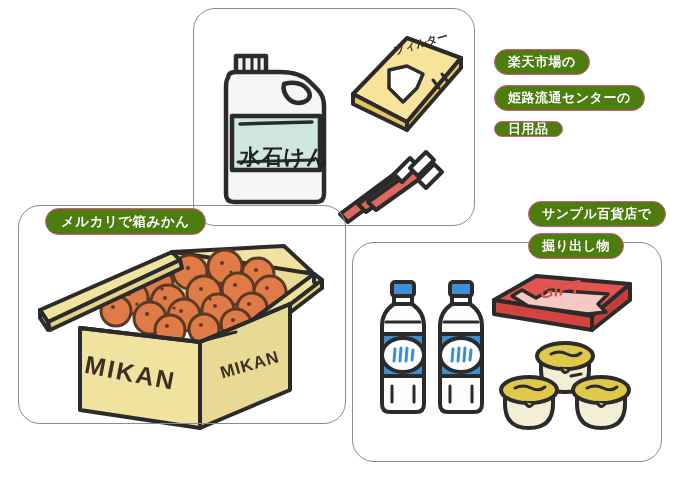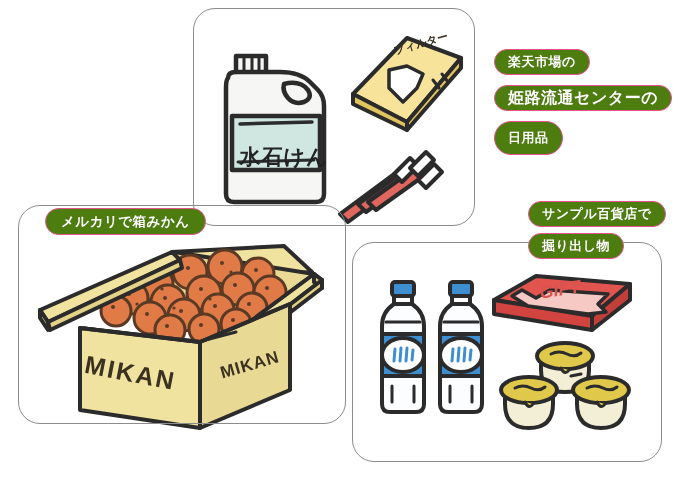--- a/index.html
+++ b/index.html
@@ -18,22 +18,22 @@
   #panel-right{left:352px;top:242px;width:310px;height:220px;}
 
   .badge{
     position:absolute;display:flex;align-items:center;justify-content:center;
     background:#4d7c0f;border:1.5px solid #e2538a;border-radius:999px;
     color:#ffffff;font-weight:bold;letter-spacing:.5px;
     white-space:nowrap;box-sizing:border-box;
     text-shadow:0 0 1px rgba(0,0,0,.12);
   }
   #badge-rakuten-1{left:494px;top:49px;height:26px;padding:0 13px;font-size:13px;}
-  #badge-rakuten-2{left:494px;top:85px;height:26px;padding:0 13px;font-size:16px;}
-  #badge-rakuten-3{left:494px;top:121px;height:34px;padding:0 13px;font-size:13px;}
+  #badge-rakuten-2{left:494px;top:85px;height:26px;padding:0 13px;font-size:13px;}
+  #badge-rakuten-3{left:494px;top:121px;height:16px;padding:0 13px;font-size:13px;}
   #badge-mercari{left:45px;top:192px;height:27px;padding:0 15px;font-size:13.5px;margin-top:16px;}
   #badge-sample-1{left:528px;top:201px;height:26px;padding:0 13px;font-size:13px;}
   #badge-sample-2{left:528px;top:233px;height:26px;padding:8px 13px;font-size:13px;}
 
   .art{position:absolute;}
   .txt{position:absolute;white-space:nowrap;}
   #jug-label-text{
     left:232px;top:112px;width:104px;text-align:center;
     font-size:21px;font-weight:bold;color:#222222;letter-spacing:1px;margin-top:31px;
   }

